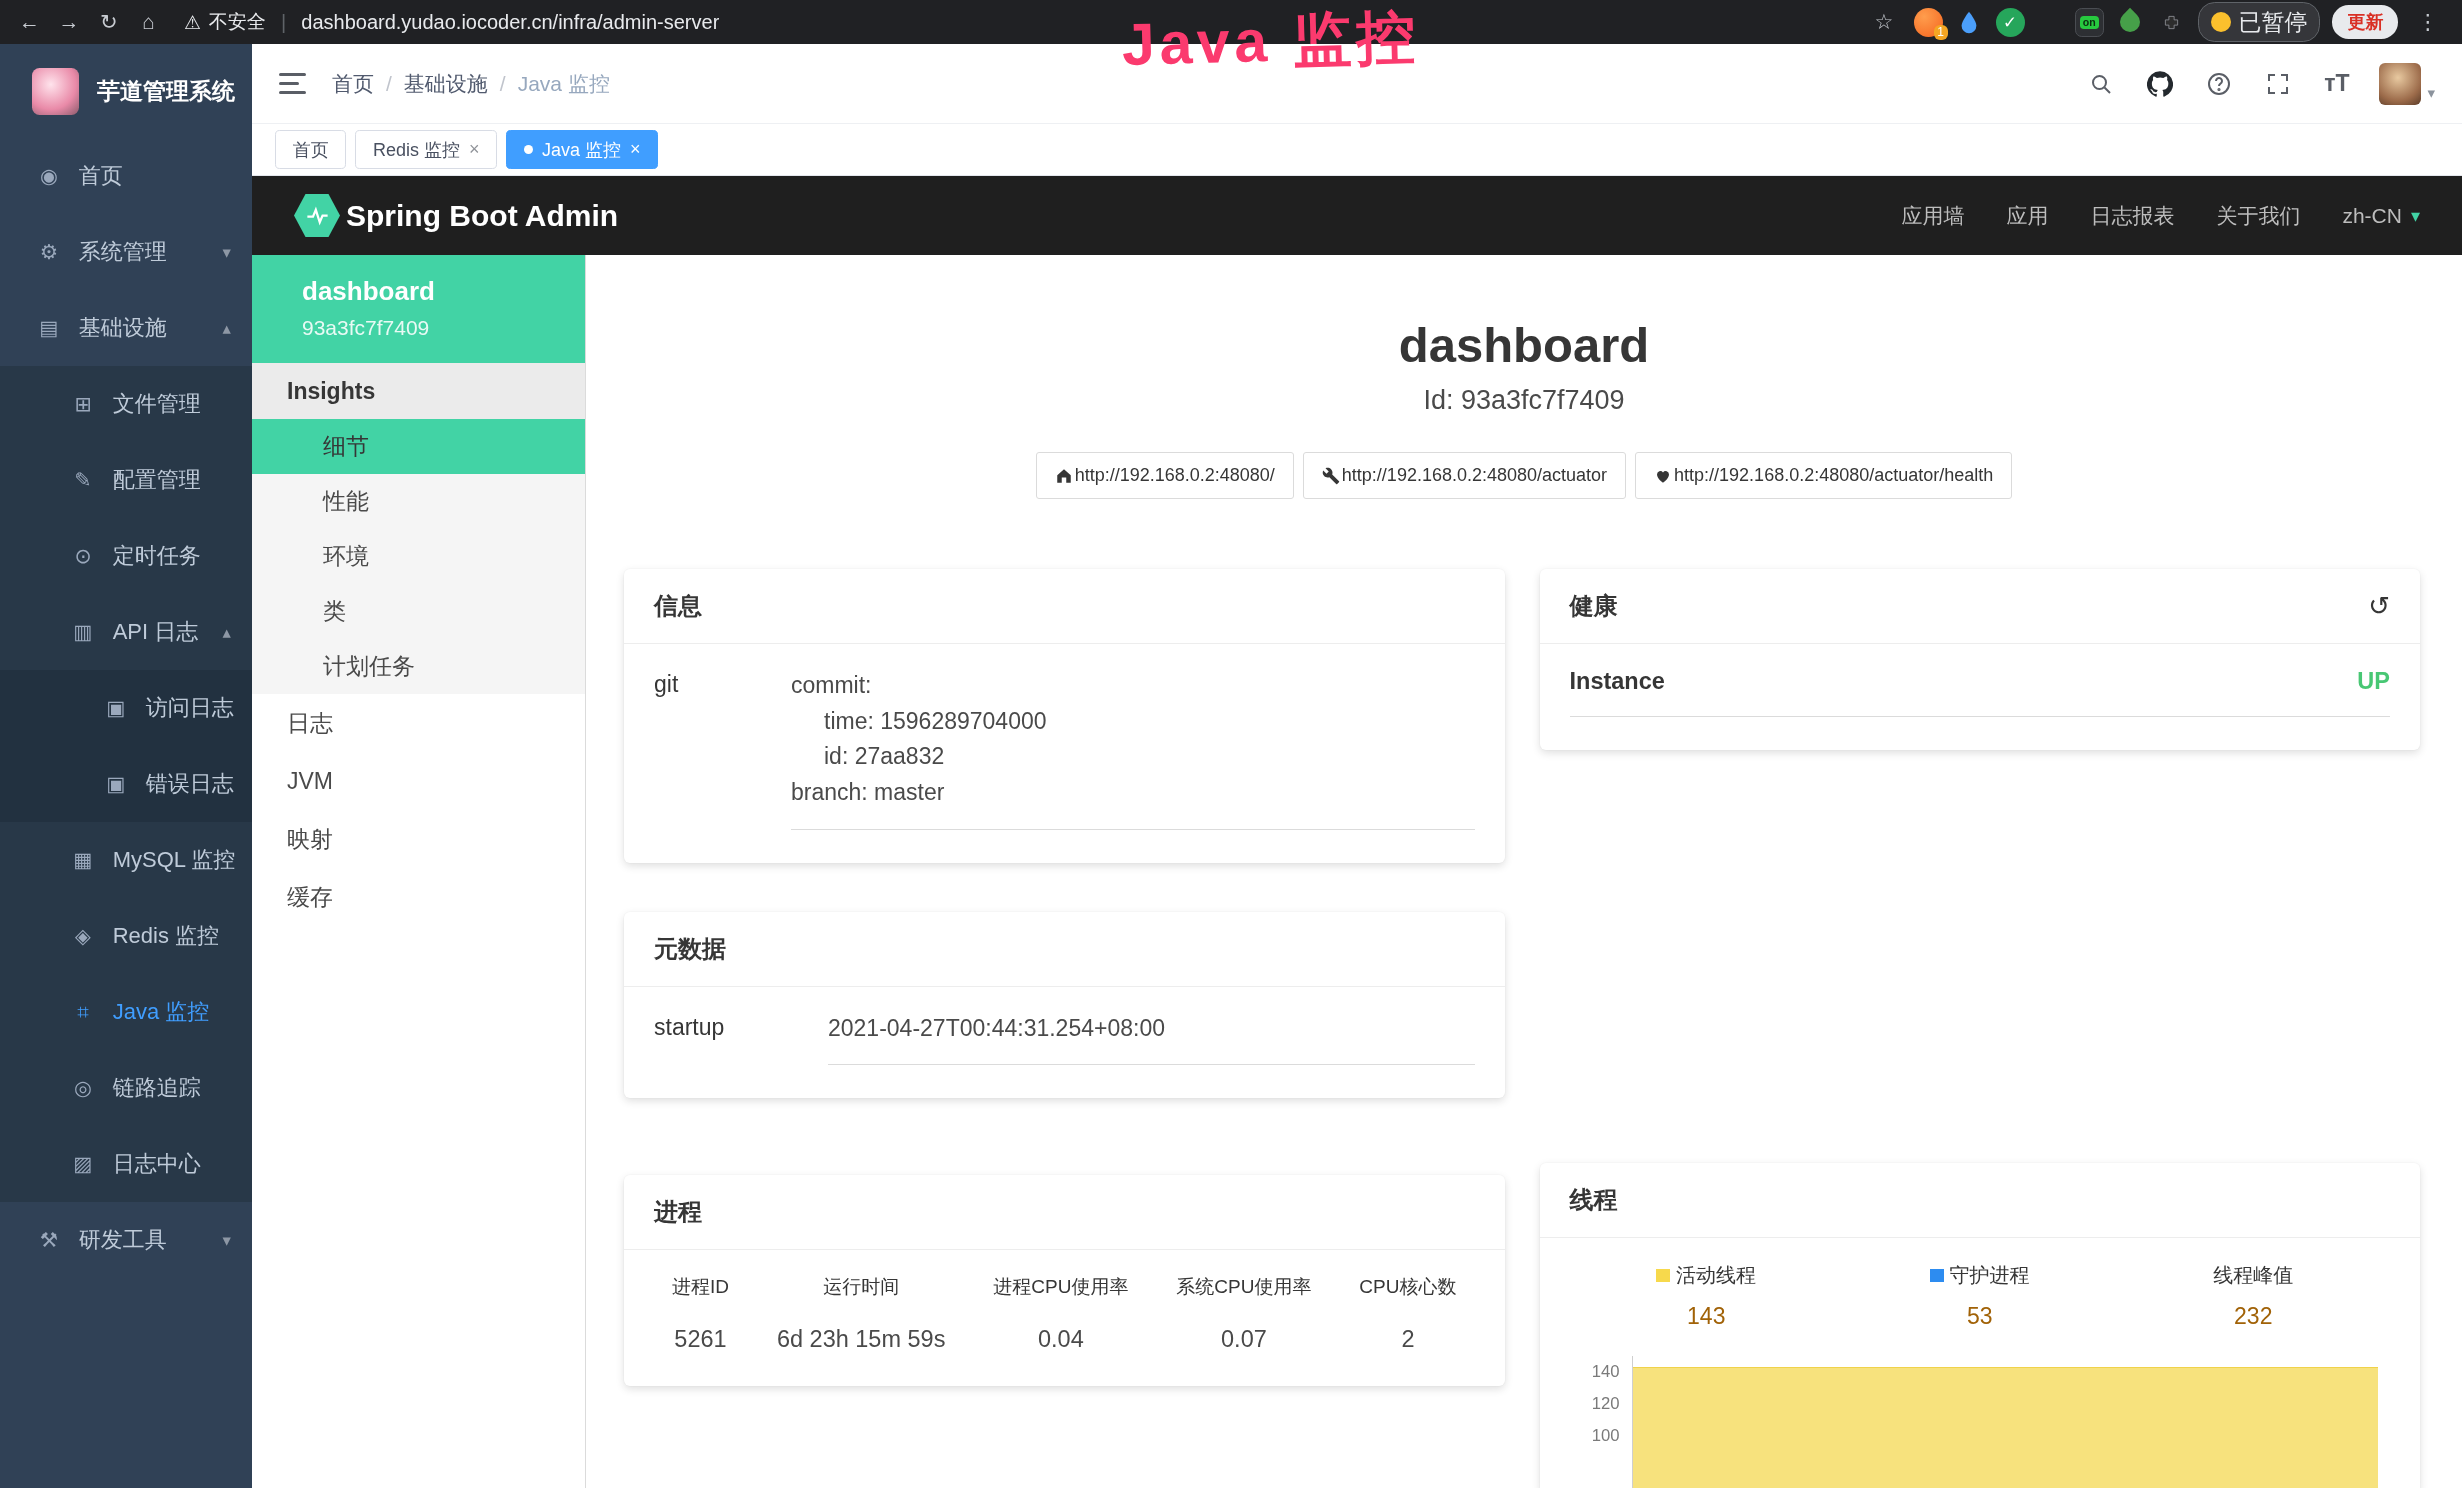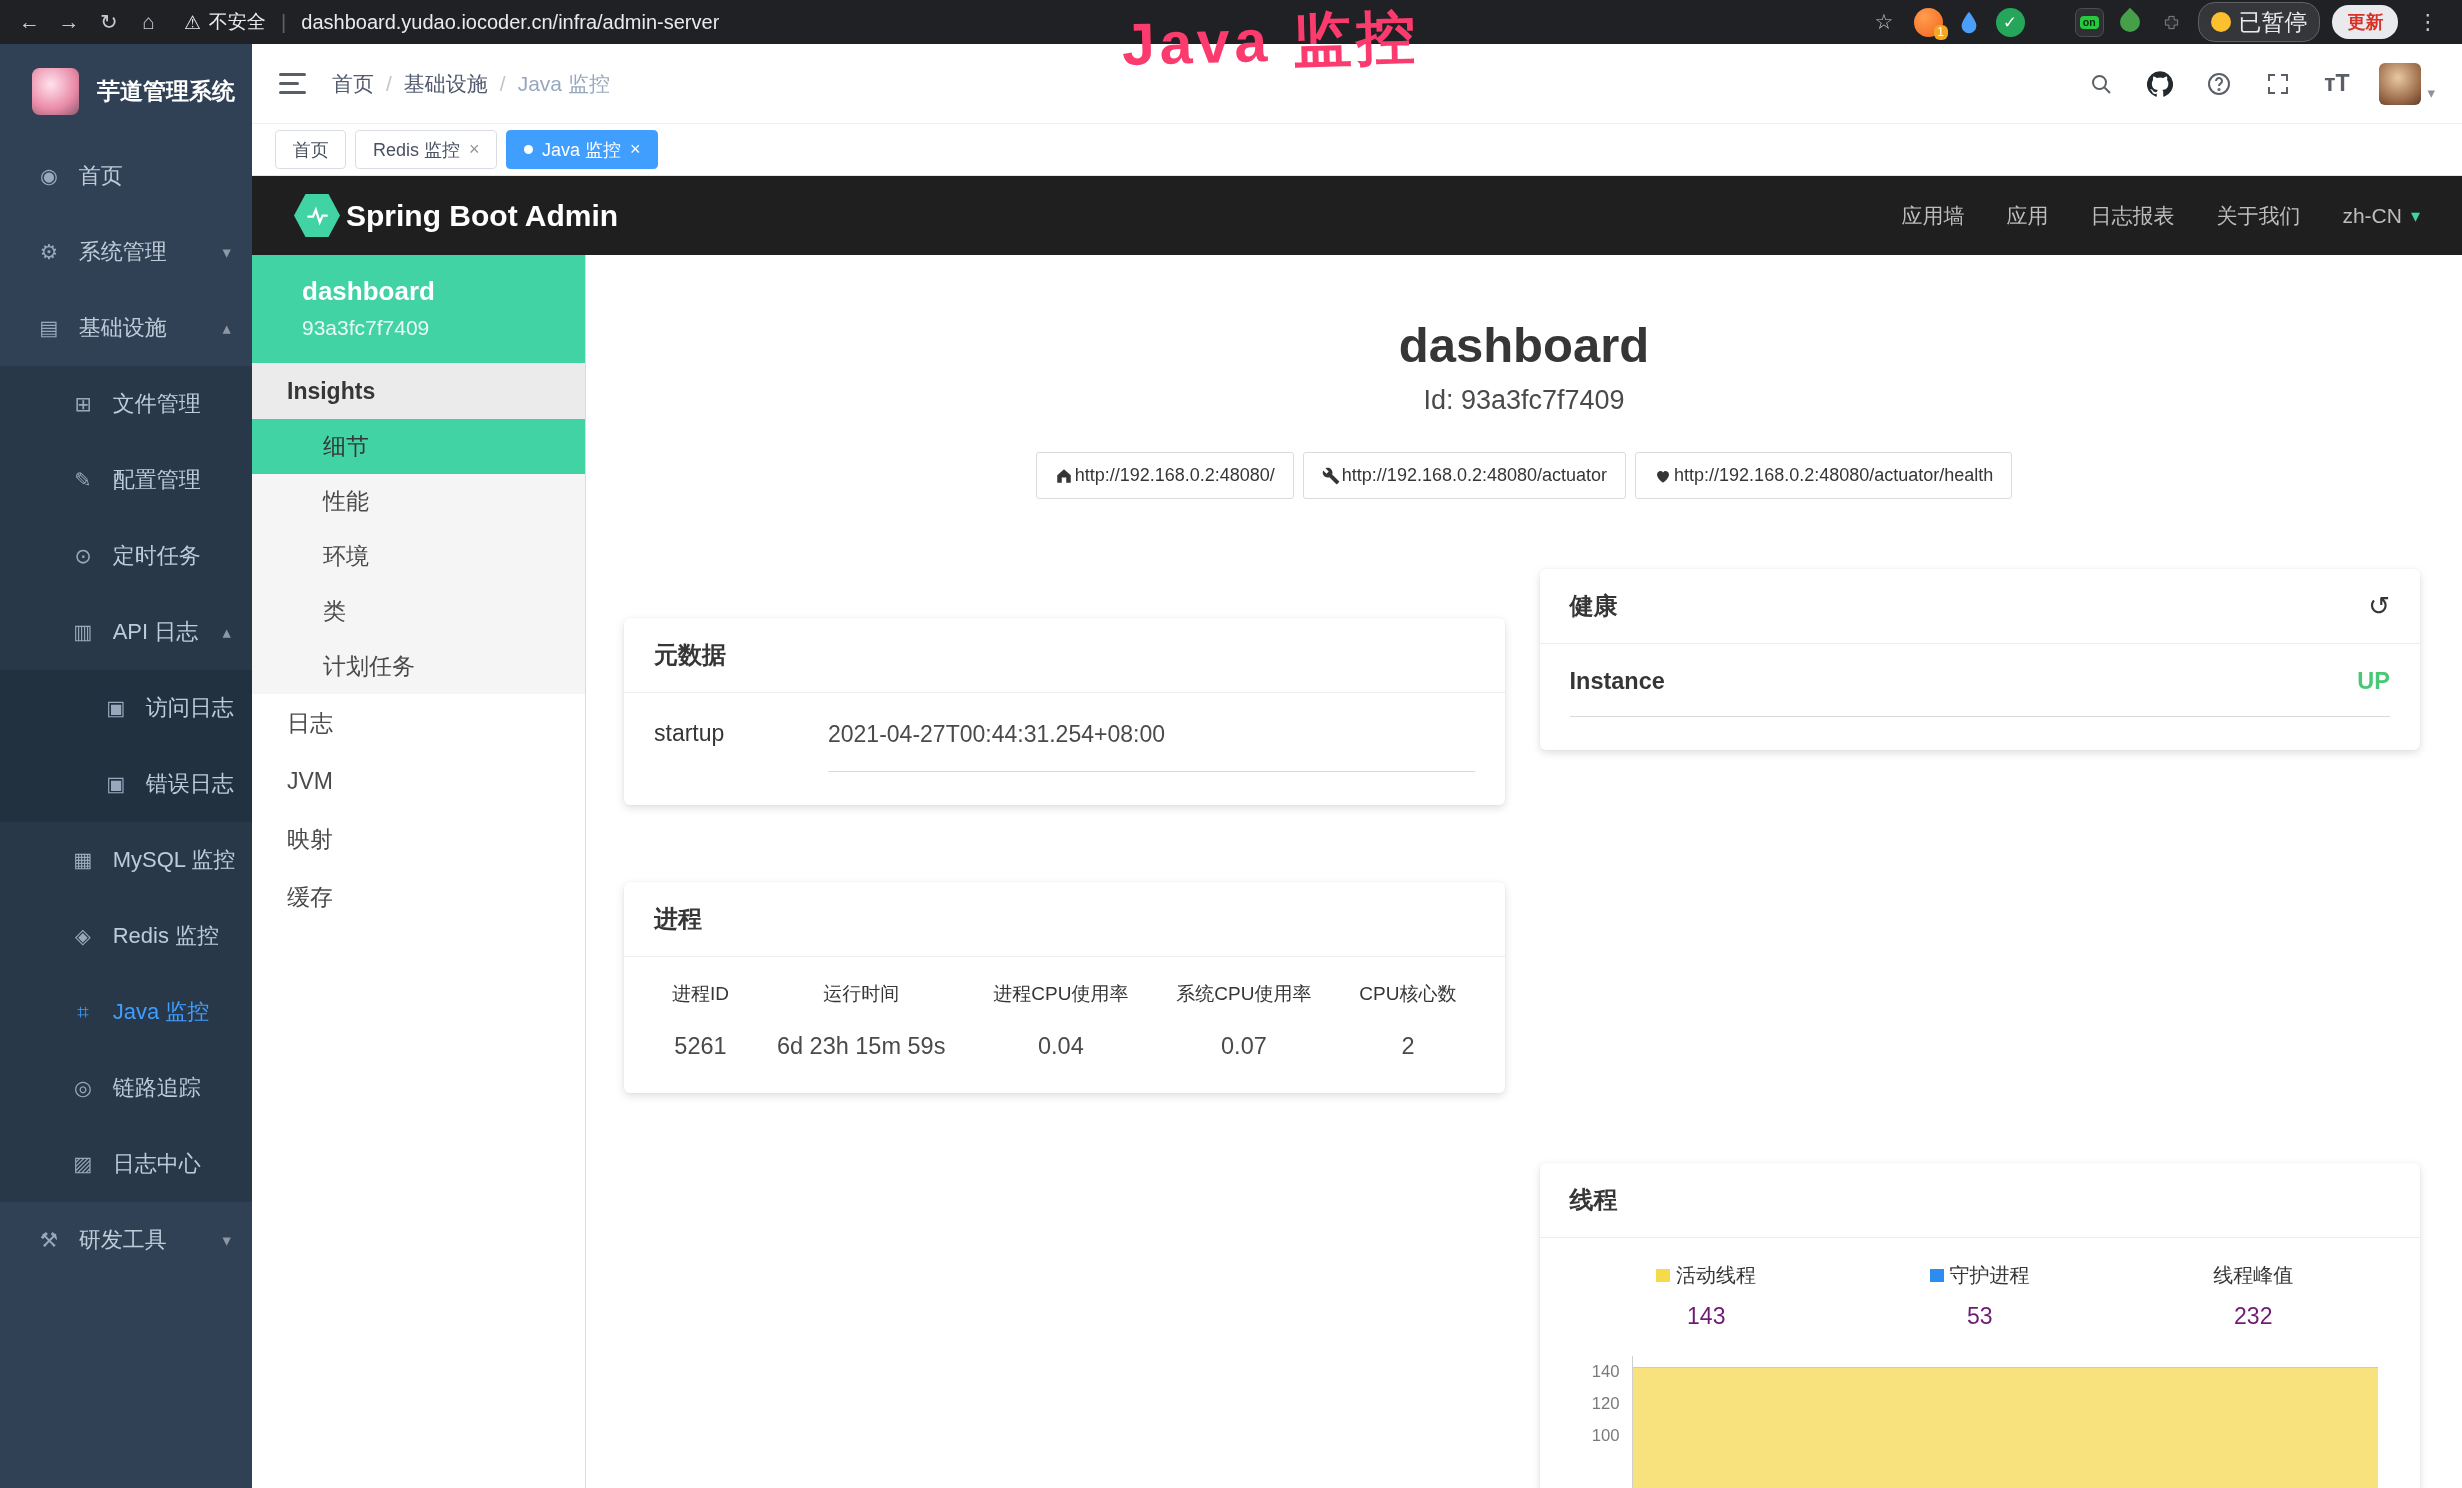--- a/index.html
+++ b/index.html
@@ -129,21 +129,21 @@
   .metric { text-align:center; }
   .metric-label { font-size:19px; color:#363636; }
   .metric-value { font-size:23.5px; color:#4a4a4a; margin-top:26px; }
 
   .legend-row { display:flex; }
   .legend-col { flex:1; text-align:center; }
   .legend-label { font-size:20px; color:#363636; display:inline-flex; align-items:center; gap:6px; }
   .sq { width:13.7px; height:13.7px; display:inline-block; }
   .sq-yellow { background:#f7d94c; }
   .sq-blue { background:#2d8cf0; }
-  .legend-value { font-size:23px; color:#701a75; margin-top:13.7px; }
+  .legend-value { font-size:23px; color:#a16207; margin-top:13.7px; }
 
   .chart { margin-top:26px; position:relative; height:137px; }
   .ytick { position:absolute; left:0; width:50px; text-align:right; font-size:16.7px; color:#7a7a7a; transform:translateY(-50%); }
   .plot { position:absolute; left:62px; right:12px; top:0; bottom:-7.6px; border-left:0.8px solid #cfcfcf; }
   .area { position:absolute; left:0.8px; right:0; top:11.4px; bottom:0; background:#f7e27d; border-top:1.5px solid #f0d24a; }
 </style>
 </head>
 <body>
 
 <div class="page">
@@ -400,20 +400,40 @@
                 <svg width="18" height="18" viewBox="0 0 24 24">
                     <path d="M12 21s-8-5.3-8-11a4.5 4.5 0 0 1 8-2.8A4.5 4.5 0 0 1 20 10c0 5.7-8 11-8 11z" fill="#363636"></path>
                   </svg>
                 <span>http://192.168.0.2:48080/actuator/health</span>
               </span>
             </div>
 
             <div class="cols">
 
               <div class="col">
+                <div class="card">
+                  <div class="card-head">
+                      <span class="card-title">信息</span>
+                    </div>
+                  <div class="card-body">
+                    <table class="kv">
+                        <tbody>
+                          <tr>
+                      <td class="k">git</td>
+                      <td class="v">
+                        <div>commit:</div>
+                        <div class="ind">time: 1596289704000</div>
+                        <div class="ind">id: 27aa832</div>
+                        <div>branch: master</div>
+                      </td>
+                    </tr>
+                        </tbody>
+                      </table>
+                  </div>
+                </div>
 
                 <div class="card" style="margin-top:49px">
                   <div class="card-head">
                       <span class="card-title">元数据</span>
                     </div>
                   <div class="card-body">
                     <table class="kv">
                         <tbody>
                           <tr>
                       <td class="k k-wide">startup</td>

